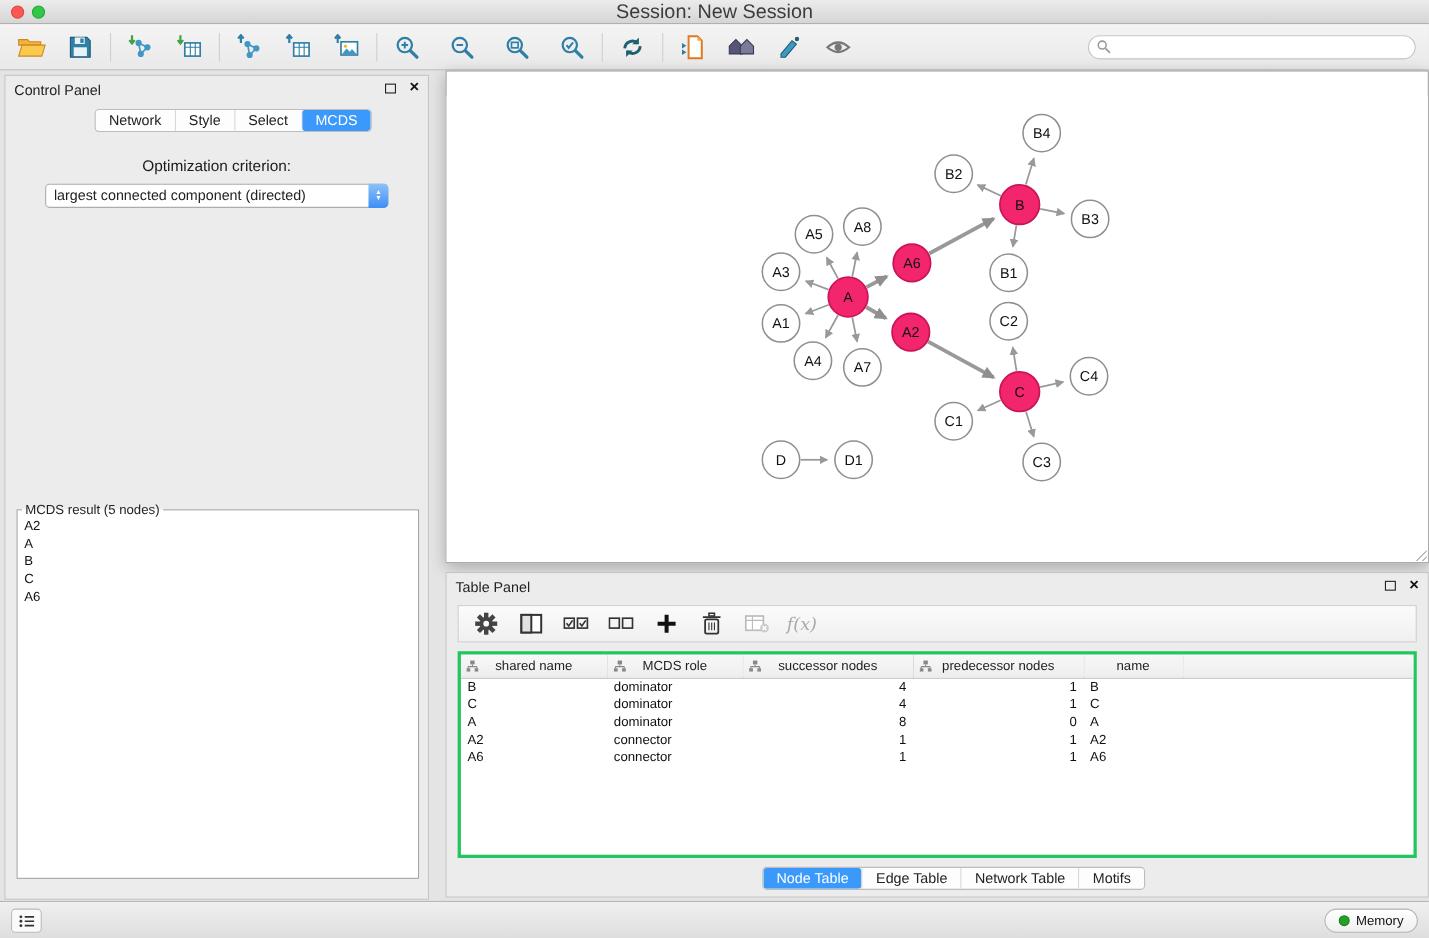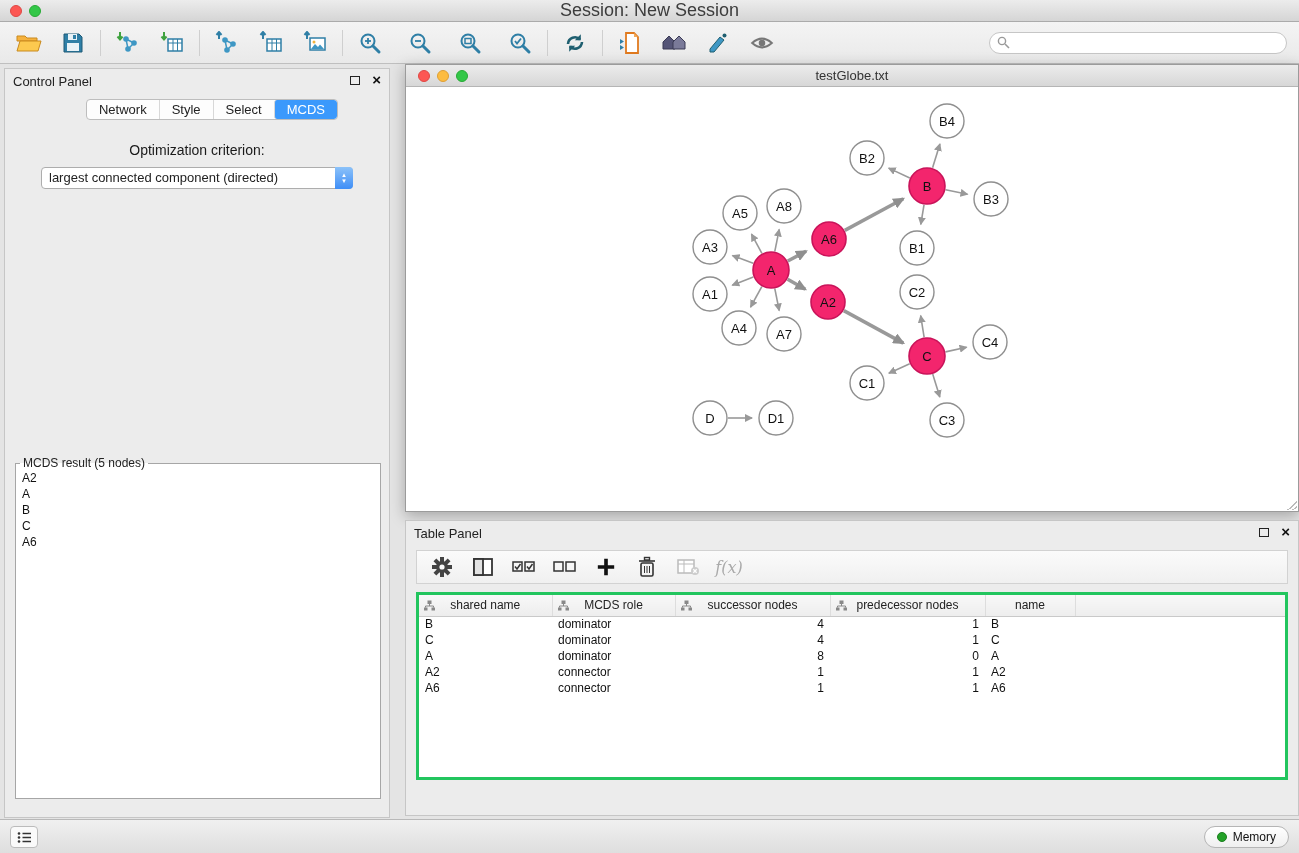--- a/index.html
+++ b/index.html
@@ -296,28 +296,20 @@
         <div class="result-item">A2</div>
         <div class="result-item">A</div>
         <div class="result-item">B</div>
         <div class="result-item">C</div>
         <div class="result-item">A6</div>
       </div>
   </fieldset>
 </div>
 
 <div class="net-window">
-  <div class="win-titlebar">
-    <div class="traffic" style="top:5px; left:12px;">
-      <span class="light red"></span>
-      <span class="light yellow"></span>
-      <span class="light green"></span>
-    </div>
-    <div class="win-title">testGlobe.txt</div>
-  </div>
   <div class="net-canvas">
     <svg width="892" height="425" viewBox="0 0 892 425">
       <defs>
         <marker id="arrowT" markerWidth="9" markerHeight="8" refX="7" refY="4" orient="auto" markerUnits="userSpaceOnUse">
           <path d="M0,0 L8,4 L0,8 z" fill="#999999"></path>
         </marker>
         <marker id="arrowW" markerWidth="13" markerHeight="11" refX="10" refY="5.5" orient="auto" markerUnits="userSpaceOnUse">
           <path d="M0,0 L12,5.5 L0,11 z" fill="#8F8F8F"></path>
         </marker>
       </defs>
@@ -589,20 +581,28 @@
             <td>A6</td>
             <td>connector</td>
             <td class="col-num">1</td>
             <td class="col-num">1</td>
             <td>A6</td>
             <td></td>
           </tr>
         </tbody>
     </table>
   </div>
+  <div class="tp-tabs">
+    <div class="segmented">
+      <span class="segment active">Node Table</span>
+      <span class="segment">Edge Table</span>
+      <span class="segment">Network Table</span>
+      <span class="segment">Motifs</span>
+    </div>
+  </div>
 </div>
 
 <div class="status-bar">
   <button class="status-list-btn">
     <svg width="15" height="13" viewBox="0 0 15 13">
       <circle cx="2" cy="2.5" r="1.3" fill="#333"></circle>
         <line x1="5.5" y1="2.5" x2="14" y2="2.5" stroke="#333" stroke-width="1.5"></line>
       <circle cx="2" cy="6.5" r="1.3" fill="#333"></circle>
         <line x1="5.5" y1="6.5" x2="14" y2="6.5" stroke="#333" stroke-width="1.5"></line>
       <circle cx="2" cy="10.5" r="1.3" fill="#333"></circle>

